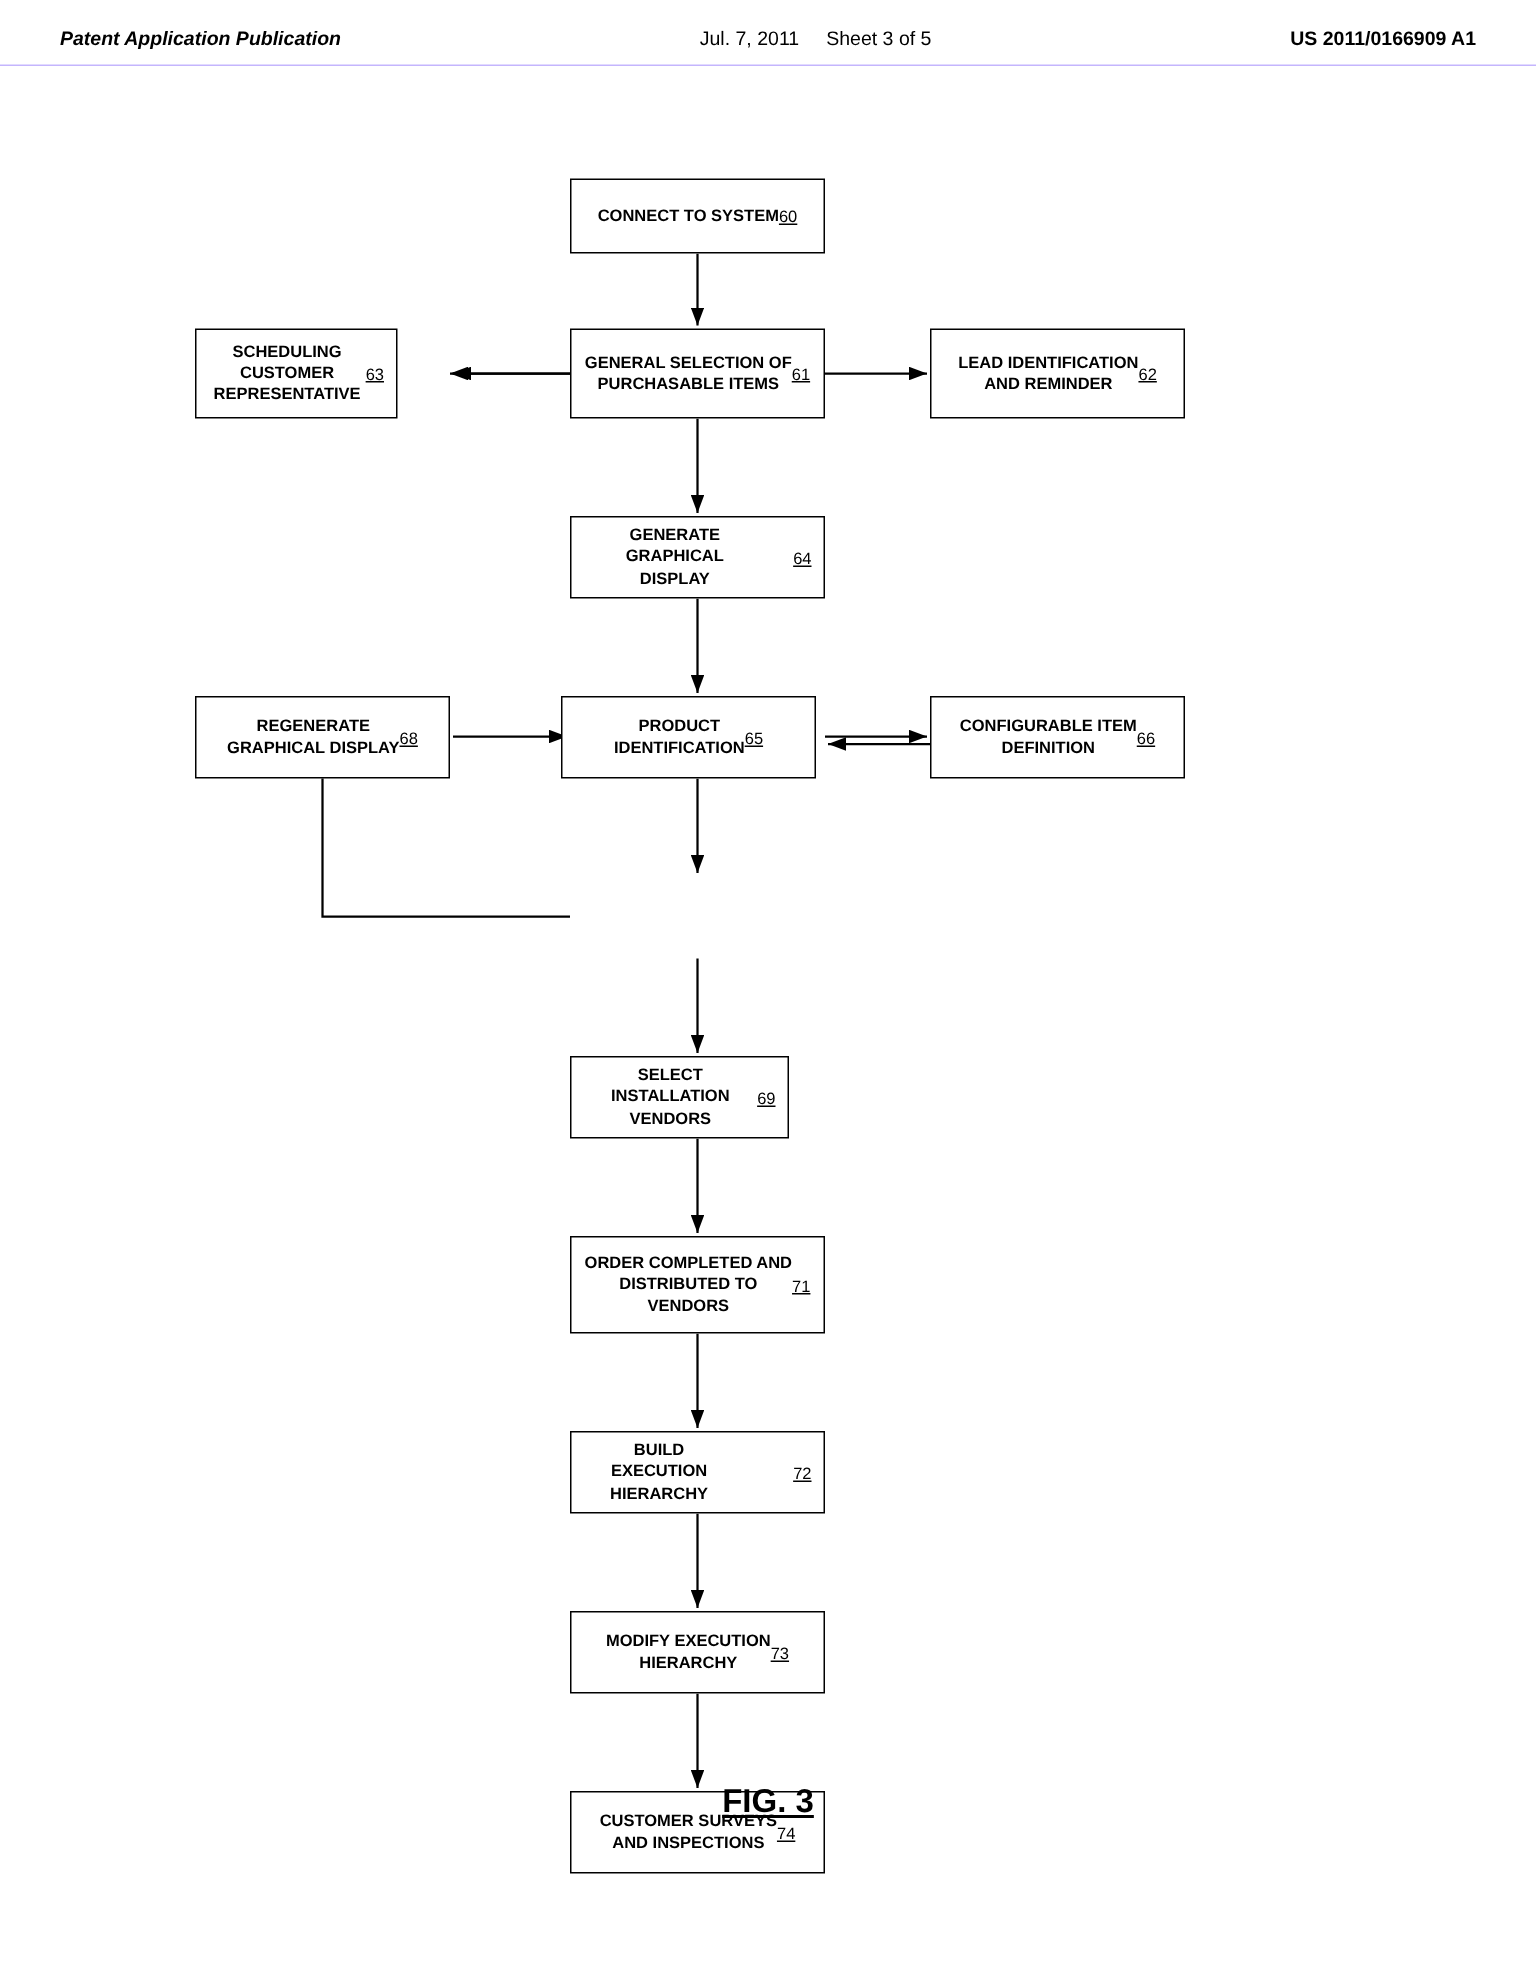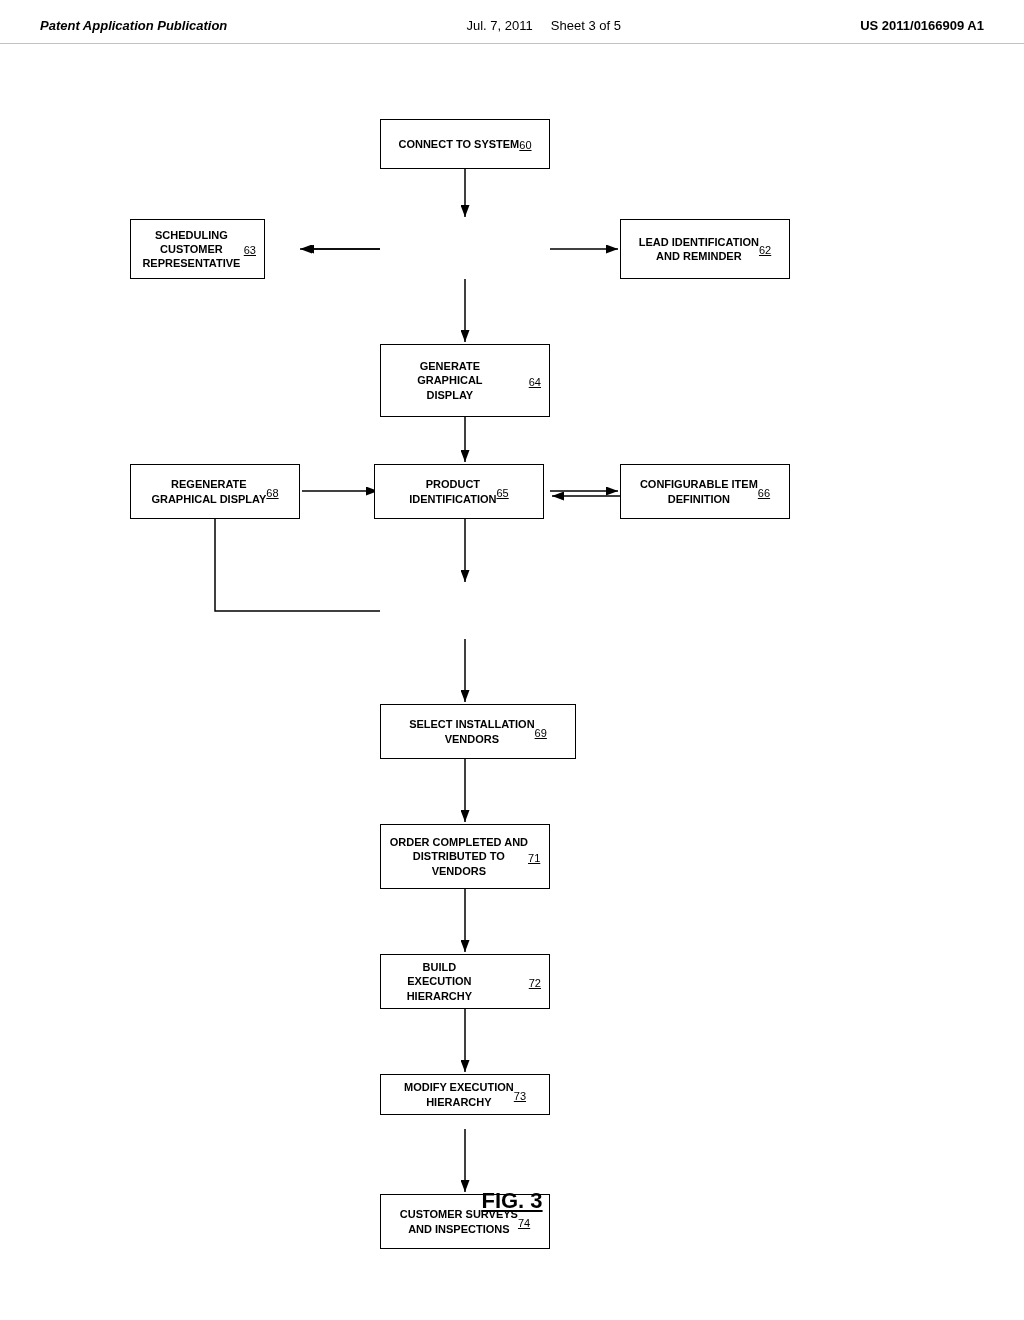--- a/index.html
+++ b/index.html
@@ -124,68 +124,72 @@
     <line x1="465" y1="965" x2="465" y2="1028" stroke="#000" stroke-width="1.5" marker-end="url(#arrowhead)"></line>
 
     <line x1="465" y1="1085" x2="465" y2="1148" stroke="#000" stroke-width="1.5" marker-end="url(#arrowhead)"></line>
   </svg>
 
   <div class="box" style="left:380px; top:75px; width:170px; height:50px;">
     <span>CONNECT TO SYSTEM</span>
     <span class="num">60</span>
   </div>
 
+  <div class="box" style="left:380px; top:175px; width:170px; height:60px;">
+    <span>GENERAL SELECTION OF<br>PURCHASABLE ITEMS</span>
+    <span class="num">61</span>
+  </div>
 
   <div class="box" style="left:620px; top:175px; width:170px; height:60px;">
     <span>LEAD IDENTIFICATION<br>AND REMINDER</span>
     <span class="num">62</span>
   </div>
 
   <div class="box" style="left:130px; top:175px; width:135px; height:60px;">
     <span>SCHEDULING CUSTOMER<br>REPRESENTATIVE</span>
     <span class="num">63</span>
   </div>
 
-  <div class="box" style="left:380px; top:300px; width:170px; height:73px;gap:18px;">
+  <div class="box" style="left:380px; top:300px; width:170px; height:55px;gap:18px;">
     <span>GENERATE GRAPHICAL<br>DISPLAY</span>
     <span class="num">64</span>
   </div>
 
   <div class="box" style="left:374px; top:420px; width:170px; height:55px;">
     <span>PRODUCT<br>IDENTIFICATION</span>
     <span class="num">65</span>
   </div>
 
   <div class="box" style="left:620px; top:420px; width:170px; height:55px;">
     <span>CONFIGURABLE ITEM<br>DEFINITION</span>
     <span class="num">66</span>
   </div>
 
   <div class="box" style="left:130px; top:420px; width:170px; height:55px;">
     <span>REGENERATE<br>GRAPHICAL DISPLAY</span>
     <span class="num">68</span>
   </div>
 
 
-  <div class="box" style="left:380px; top:660px; width:196px; height:55px;">
+  <div class="box" style="left:380px; top:660px; width:146px; height:55px;">
     <span>SELECT INSTALLATION<br>VENDORS</span>
     <span class="num">69</span>
   </div>
 
   <div class="box" style="left:380px; top:780px; width:170px; height:65px;">
     <span>ORDER COMPLETED AND<br>DISTRIBUTED TO<br>VENDORS</span>
     <span class="num">71</span>
   </div>
 
   <div class="box" style="left:380px; top:910px; width:170px; height:55px;gap:39px;">
     <span>BUILD EXECUTION<br>HIERARCHY</span>
     <span class="num">72</span>
   </div>
 
-  <div class="box" style="left:380px; top:1030px; width:170px; height:41px;">
+  <div class="box" style="left:380px; top:1030px; width:170px; height:55px;">
     <span>MODIFY EXECUTION<br>HIERARCHY</span>
     <span class="num">73</span>
   </div>
 
   <div class="box" style="left:380px; top:1150px; width:170px; height:55px;">
     <span>CUSTOMER SURVEYS<br>AND INSPECTIONS</span>
     <span class="num">74</span>
   </div>
 
   <div class="fig-label">FIG. 3</div>

